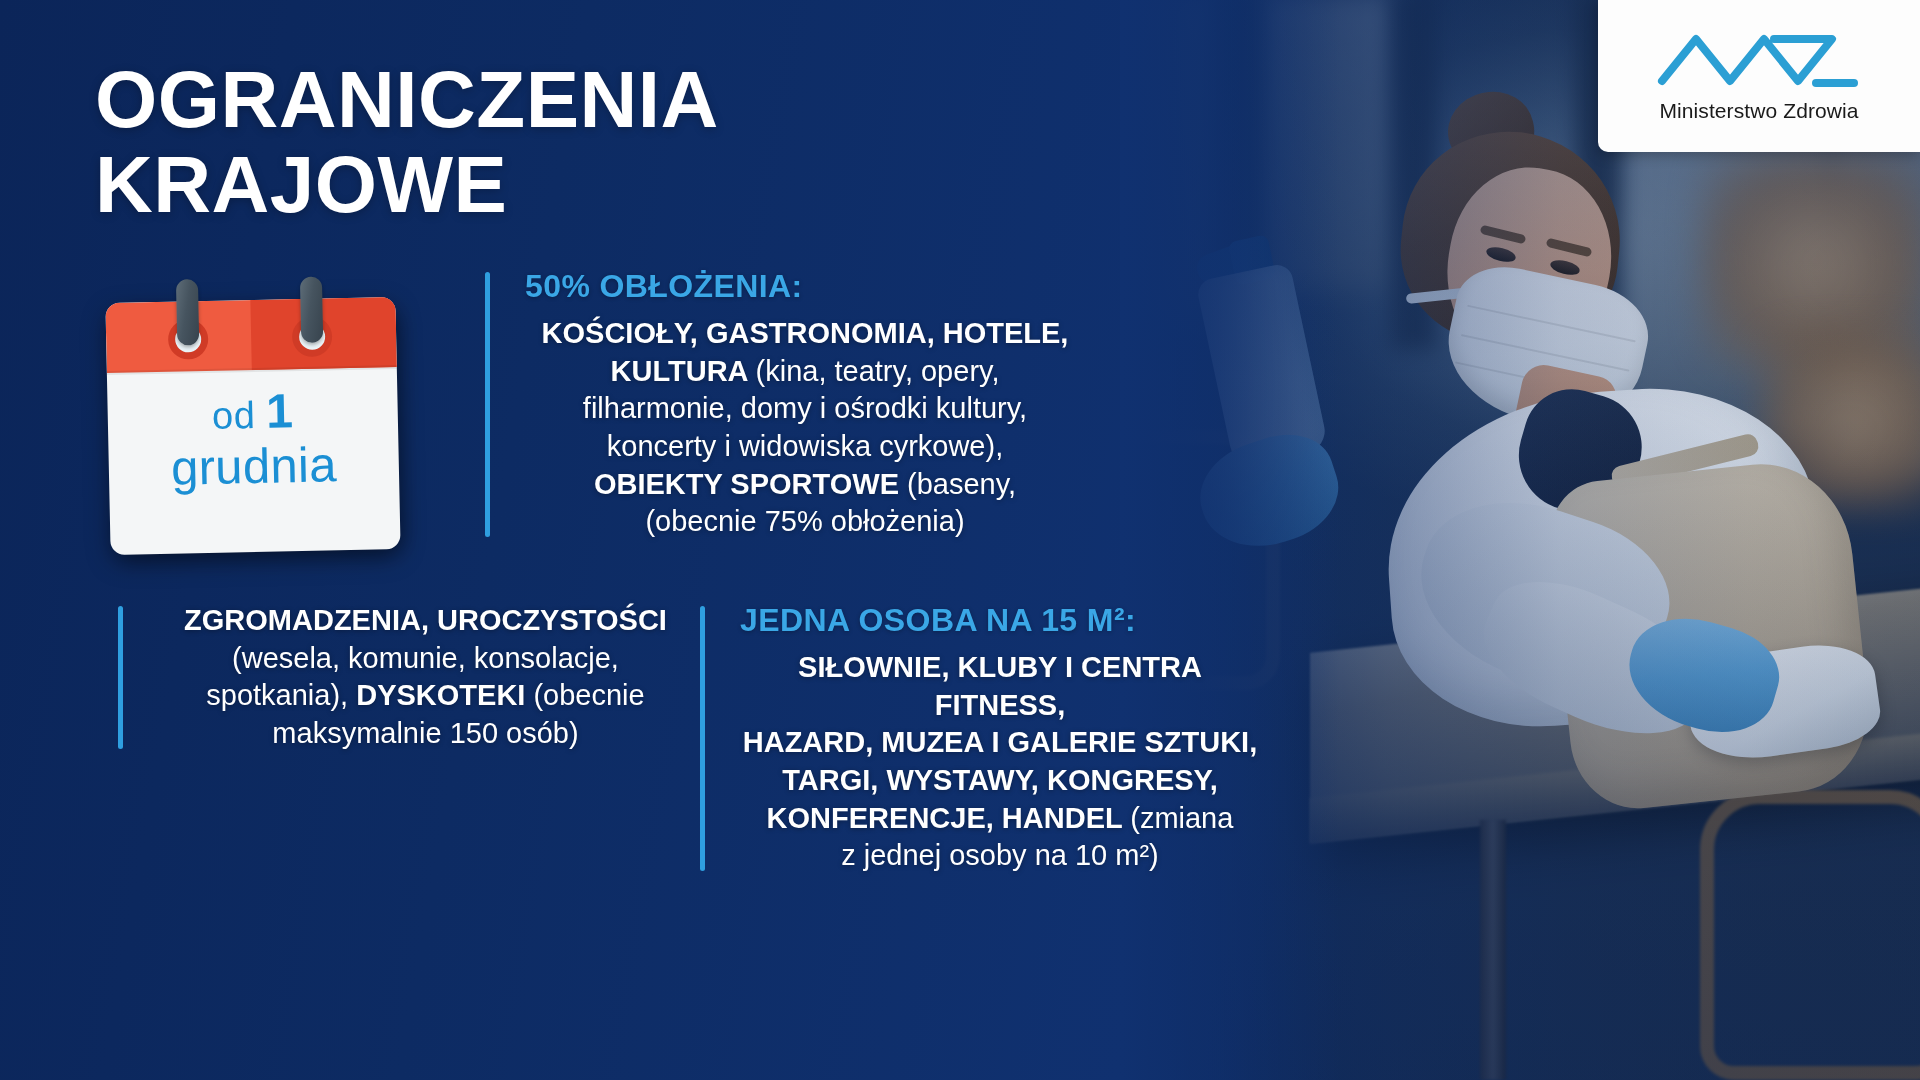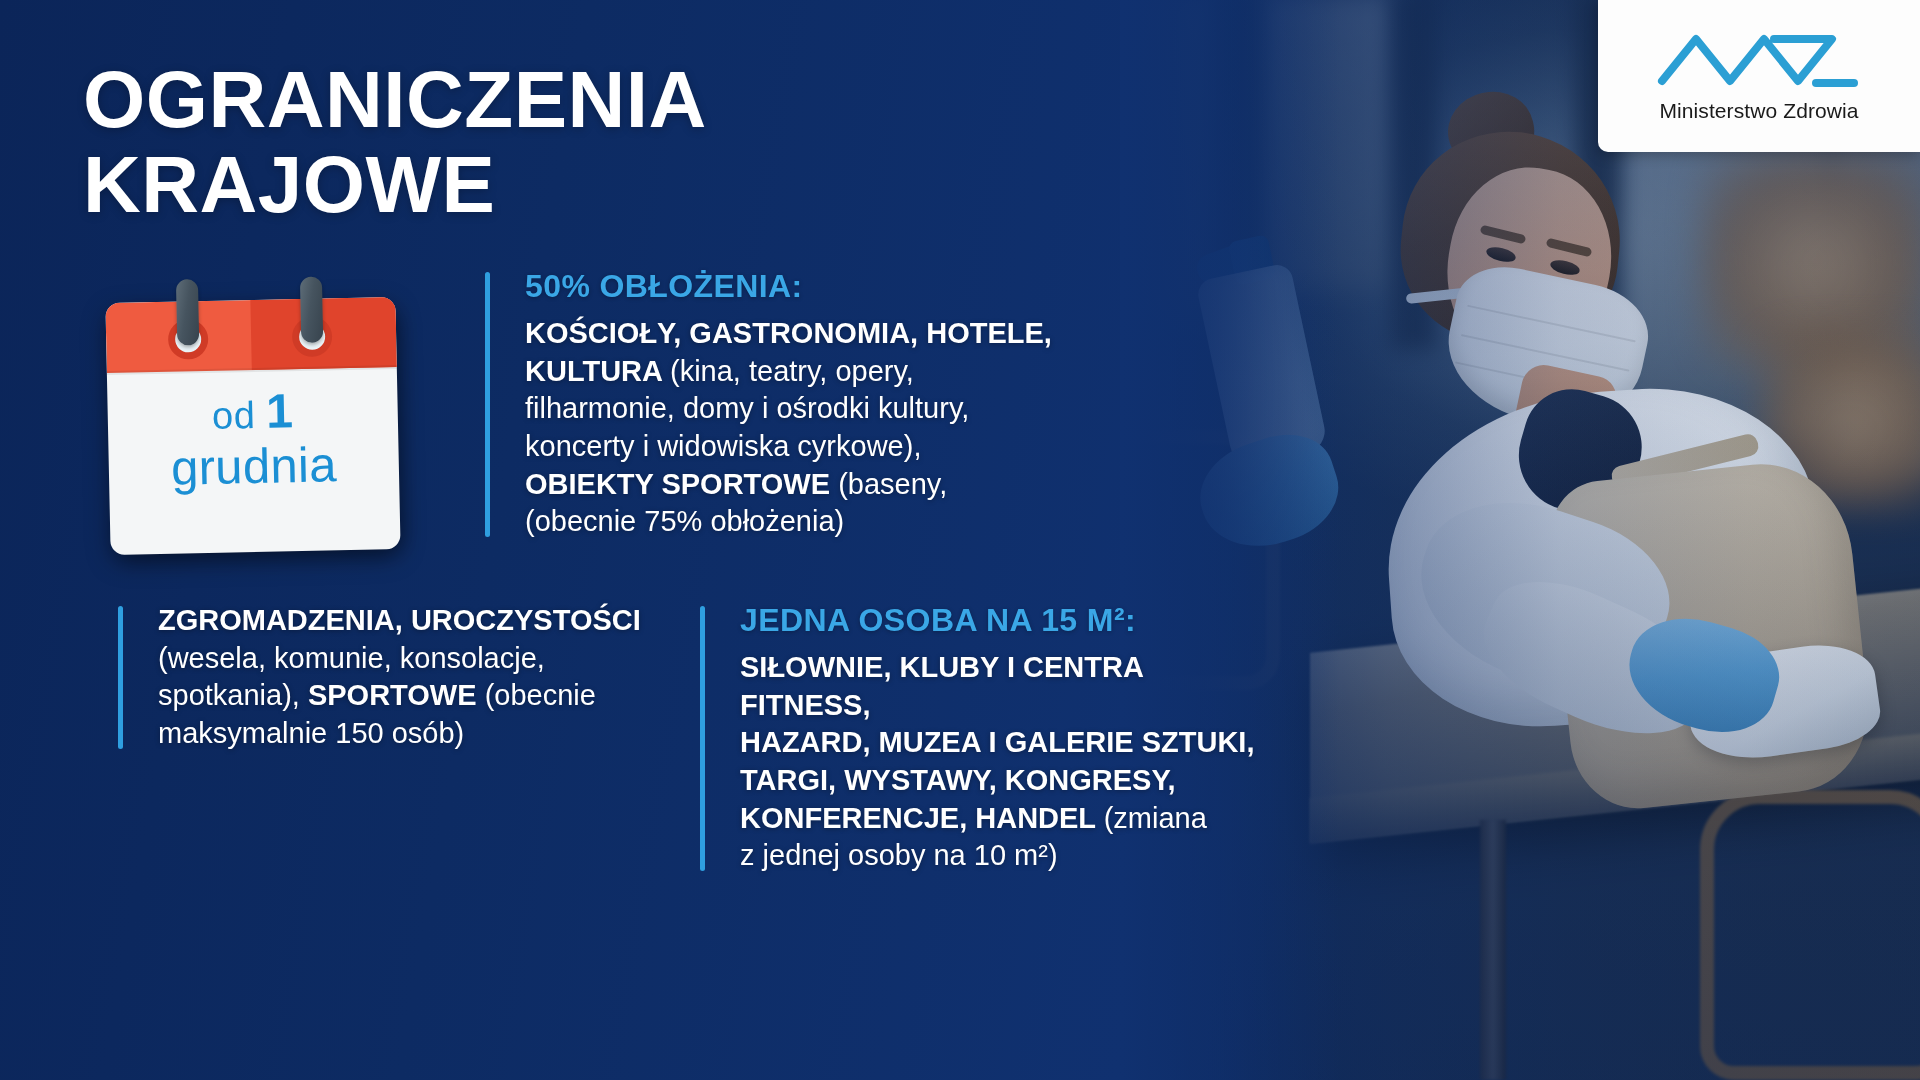--- a/index.html
+++ b/index.html
@@ -255,21 +255,21 @@
     box-shadow:0 3px 14px rgba(0,0,0,.28);
   }
   .logo-mark { width:206px; height:64px; display:block; }
   .logo-caption {
     font-size:21px; color:#1a1a1a; letter-spacing:.1px;
     font-family:"Liberation Sans", sans-serif;
   }
 
   
   .title {
-    position:absolute; left:83px; top:58px;
+    position:absolute; left:95px; top:58px;
     color:#ffffff;
     font-size:80px;
     font-weight:bold;
     line-height:1.06;
     letter-spacing:.5px;
     text-shadow:0 2px 10px rgba(0,0,0,.25);
   }
   .title span { display:block; }
 
   
@@ -340,21 +340,21 @@
     margin-bottom:10px;
     text-shadow:0 1px 4px rgba(0,0,0,.3);
   }
   .bbody {
     color:#ffffff;
     font-size:29px;
     line-height:1.30;
     text-shadow:0 1px 5px rgba(0,0,0,.35);
   }
   .bbody b { font-weight:bold; }
-  .bbody .ln { display:block; }
+  .bbody .ln { display:block;text-align:center; }
 
   #block-occupancy { left:485px; top:268px; width:600px; }
   #block-gatherings { left:118px; top:602px; width:575px; }
   #block-area      { left:700px; top:602px; width:560px; }
 </style>
 </head>
 <body>
 
 <div id="canvas">
 
@@ -454,21 +454,21 @@
         <span class="ln"><span>koncerty i widowiska cyrkowe),</span></span>
         <span class="ln"><b>OBIEKTY SPORTOWE </b><span>(baseny,</span></span>
         <span class="ln"><span>(obecnie 75% obłożenia)</span></span>
       </div>
   </section>
 
   <section class="block" id="block-gatherings">
     <div class="bbody">
         <span class="ln"><b>ZGROMADZENIA, UROCZYSTOŚCI</b></span>
         <span class="ln"><span>(wesela, komunie, konsolacje,</span></span>
-        <span class="ln"><span>spotkania), </span><b>SPORTOWE </b><span>(obecnie</span></span>
+        <span class="ln"><span>spotkania), </span><b>DYSKOTEKI </b><span>(obecnie</span></span>
         <span class="ln"><span>maksymalnie 150 osób)</span></span>
       </div>
   </section>
 
   <section class="block" id="block-area">
     <div class="bhead">JEDNA OSOBA NA 15 M²:</div>
     <div class="bbody">
         <span class="ln"><b>SIŁOWNIE, KLUBY I CENTRA FITNESS,</b></span>
         <span class="ln"><b>HAZARD, MUZEA I GALERIE SZTUKI,</b></span>
         <span class="ln"><b>TARGI, WYSTAWY, KONGRESY,</b></span>

